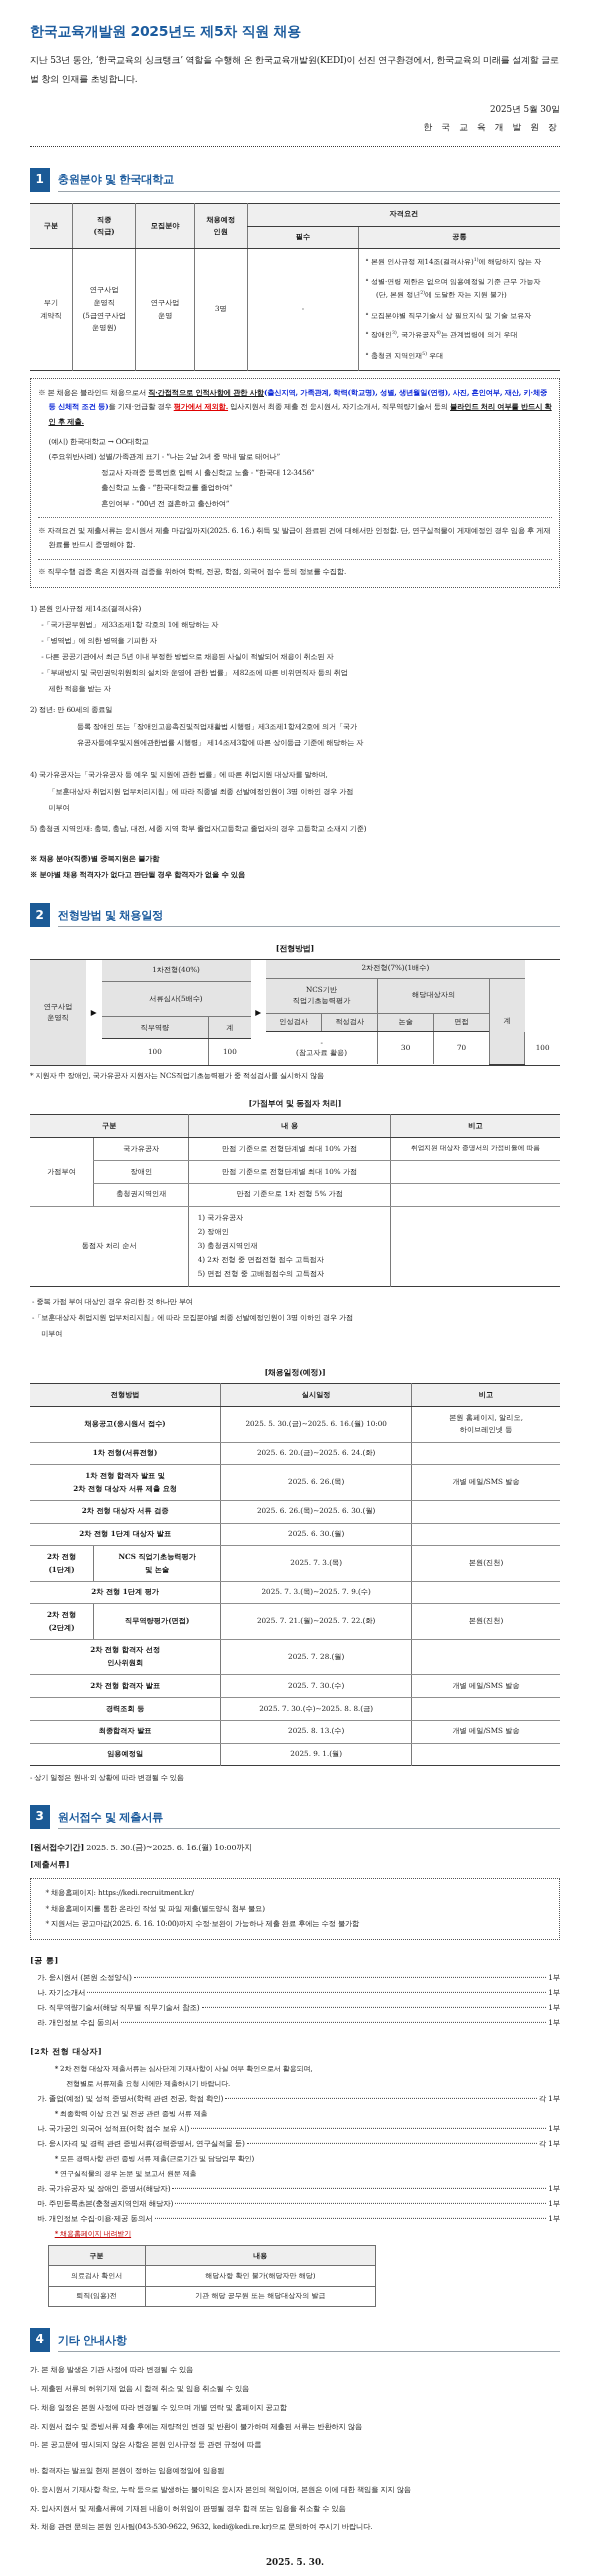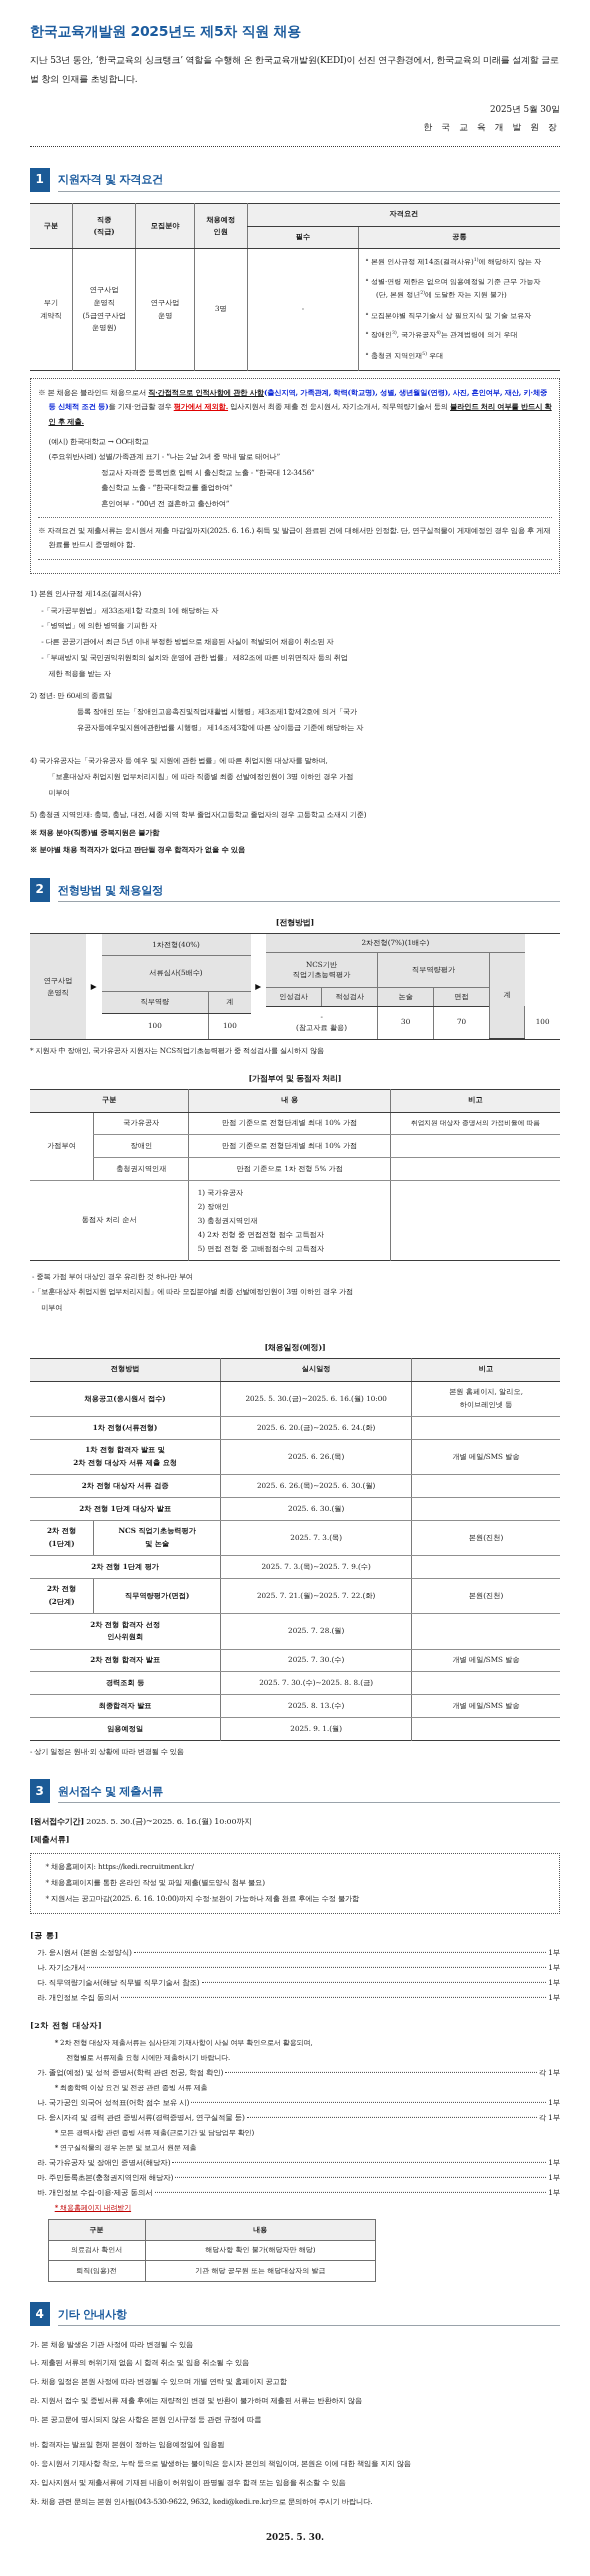--- a/index.html
+++ b/index.html
@@ -186,21 +186,21 @@
     <p class="intro">지난 53년 동안, ‘한국교육의 싱크탱크’ 역할을 수행해 온 한국교육개발원(KEDI)이 선진 연구환경에서, 한국교육의 미래를 설계할 글로벌 창의 인재를 초빙합니다.</p>
     <div class="signoff">
       <div>2025년 5월 30일</div>
       <div class="org">한 국 교 육 개 발 원 장</div>
     </div>
     <hr class="dotrule">
 
     <div class="sec">
       <div class="sec-num">1</div>
       <div class="sec-body">
-        <div class="sec-title">지원자격 및 자격요건</div>
+        <div class="sec-title">충원분야 및 한국대학교</div>
         <div class="sec-rule"></div>
       </div>
     </div>
 
     <table class="hz t1">
       <thead>
         <tr>
           <th rowspan="2" style="width:8%">구분</th>
           <th rowspan="2" class="vline" style="width:12%">직종<br>(직급)</th>
           <th rowspan="2" class="vline" style="width:11%">모집분야</th>
@@ -233,37 +233,38 @@
     <div class="notebox">
       <p>※ 본 채용은 블라인드 채용으로서 <span class="u b">직·간접적으로 인적사항에 관한 사항</span><span class="blue">(출신지역, 가족관계, 학력(학교명), 성별, 생년월일(연령), 사진, 혼인여부, 재산, 키·체중 등 신체적 조건 등)</span>을 기재·언급할 경우 <span class="red">평가에서 제외함.</span> 입사지원서 최종 제출 전 응시원서, 자기소개서, 직무역량기술서 등의 <span class="u b">블라인드 처리 여부를 반드시 확인 후 제출.</span></p>
       <p class="sub">(예시) 한국대학교 → OO대학교</p>
       <p class="sub">(주요위반사례) 성별/가족관계 표기 - “나는 2남 2녀 중 막내 딸로 태어나”</p>
       <p class="sub2">정교사 자격증 등록번호 입력 시 출신학교 노출 - “한국대 12-3456”</p>
       <p class="sub2">출신학교 노출 - “한국대학교를 졸업하여”</p>
       <p class="sub2">혼인여부 - “00년 전 결혼하고 출산하여”</p>
       <hr class="hrdot">
       <p>※ 자격요건 및 제출서류는 응시원서 제출 마감일까지(2025. 6. 16.) 취득 및 발급이 완료된 건에 대해서만 인정함. 단, 연구실적물이 게재예정인 경우 임용 후 게재완료를 반드시 증명해야 함.</p>
       <hr class="hrdot">
+      <p>※ 직무수행 검증 혹은 지원자격 검증을 위하여 학력, 전공, 학점, 외국어 점수 등의 정보를 수집함.</p>
     </div>
 
     <div class="fnotes">
       <p class="fn">1) 본원 인사규정 제14조(결격사유)</p>
       <p class="fsub">-「국가공무원법」 제33조제1항 각호의 1에 해당하는 자</p>
       <p class="fsub">-「병역법」에 의한 병역을 기피한 자</p>
       <p class="fsub">- 다른 공공기관에서 최근 5년 이내 부정한 방법으로 채용된 사실이 적발되어 채용이 취소된 자</p>
       <p class="fsub">-「부패방지 및 국민권익위원회의 설치와 운영에 관한 법률」 제82조에 따른 비위면직자 등의 취업</p>
       <p class="fcont">제한 적용을 받는 자</p>
       <p class="fn" style="margin-top:7.2px">2) 정년: 만 60세의 종료일</p>
       <p class="fhang">등록 장애인 또는「장애인고용촉진및직업재활법 시행령」제3조제1항제2호에 의거「국가</p>
       <p class="fhang">유공자등예우및지원에관한법률 시행령」 제14조제3항에 따른 상이등급 기준에 해당하는 자</p>
       <p class="fn" style="margin-top:18px">4) 국가유공자는「국가유공자 등 예우 및 지원에 관한 법률」에 따른 취업지원 대상자를 말하며,</p>
       <p class="fcont">「보훈대상자 취업지원 업무처리지침」에 따라 직종별 최종 선발예정인원이 3명 이하인 경우 가점</p>
       <p class="fcont">미부여</p>
       <p class="fn" style="margin-top:7.2px">5) 충청권 지역인재: 충북, 충남, 대전, 세종 지역 학부 졸업자(고등학교 졸업자의 경우 고등학교 소재지 기준)</p>
-      <p class="starline" style="margin-top:4px">※ 채용 분야(직종)별 중복지원은 불가함</p>
+      <p class="starline" style="margin-top:15px">※ 채용 분야(직종)별 중복지원은 불가함</p>
       <p class="starline">※ 분야별 채용 적격자가 없다고 판단될 경우 합격자가 없을 수 있음</p>
     </div>
 
     <div class="sec">
       <div class="sec-num">2</div>
       <div class="sec-body">
         <div class="sec-title">전형방법 및 채용일정</div>
         <div class="sec-rule"></div>
       </div>
     </div>
@@ -295,21 +296,21 @@
       </div>
       <div class="flow-arrow">▶</div>
       <div class="flow-col">
         <table style="width:100%;height:100%">
           <tbody>
               <tr>
                 <th colspan="5" class="hd">2차전형(7%)(1배수)</th>
               </tr>
           <tr>
             <th colspan="2" class="hd" style="height:27px">NCS기반<br>직업기초능력평가</th>
-            <th colspan="2" class="hd vline">직무역량평가</th>
+            <th colspan="2" class="hd vline">해당대상자의</th>
             <th rowspan="3" class="last vline" style="width:12%">계</th>
           </tr>
           <tr>
             <th class="last" style="width:19%">인성검사</th>
             <th class="last vline" style="width:19%">적성검사</th>
             <th class="last vline" style="width:19%">논술</th>
             <th class="last vline" style="width:19%">면접</th>
           </tr>
           <tr>
             <td colspan="2">-<br>(참고자료 활용)</td>

